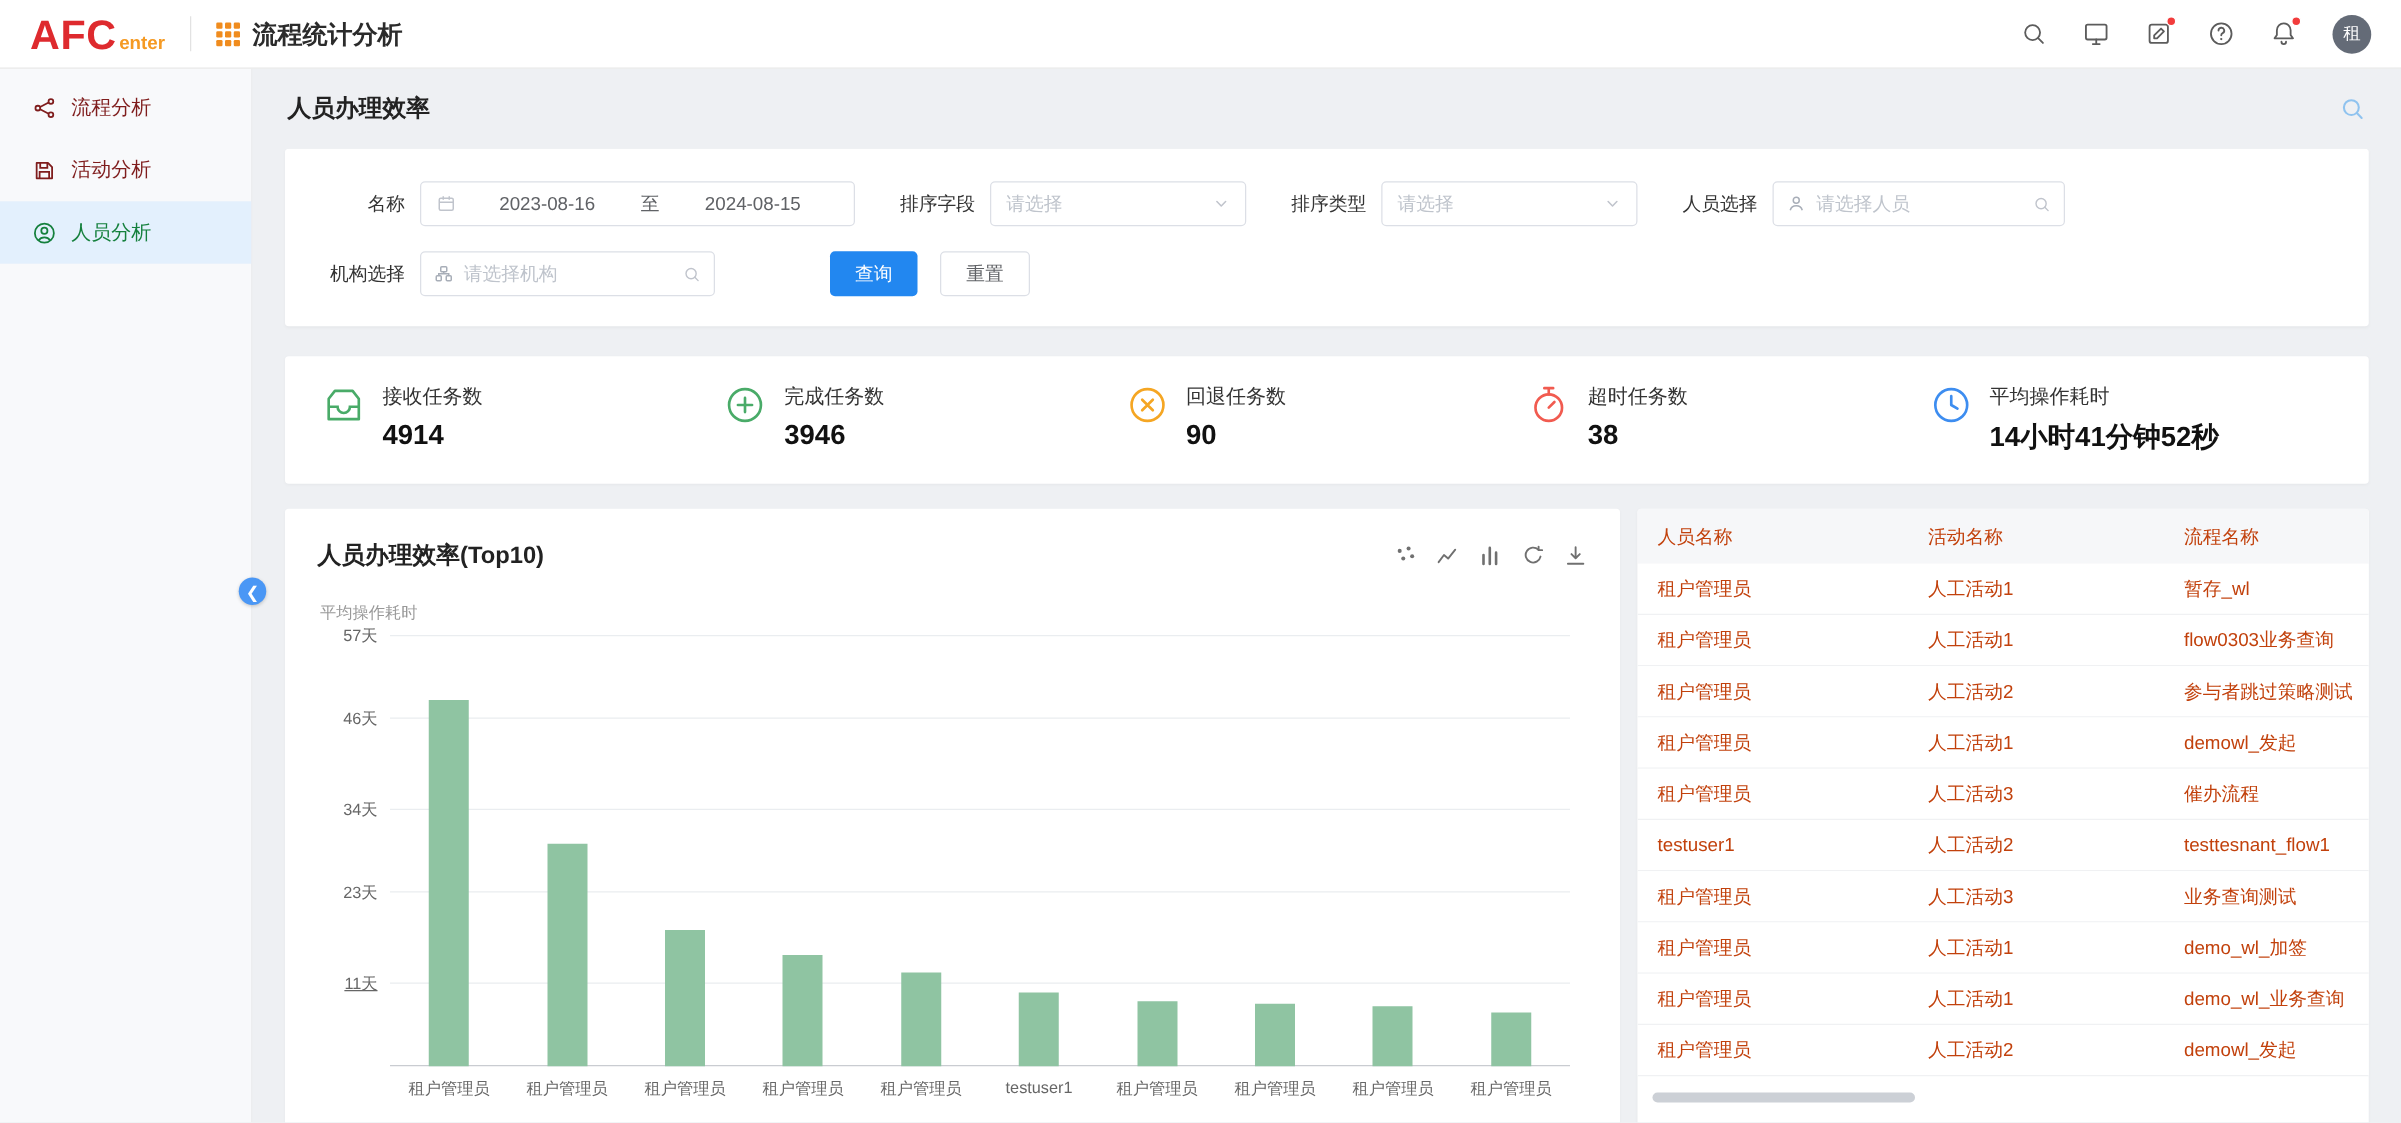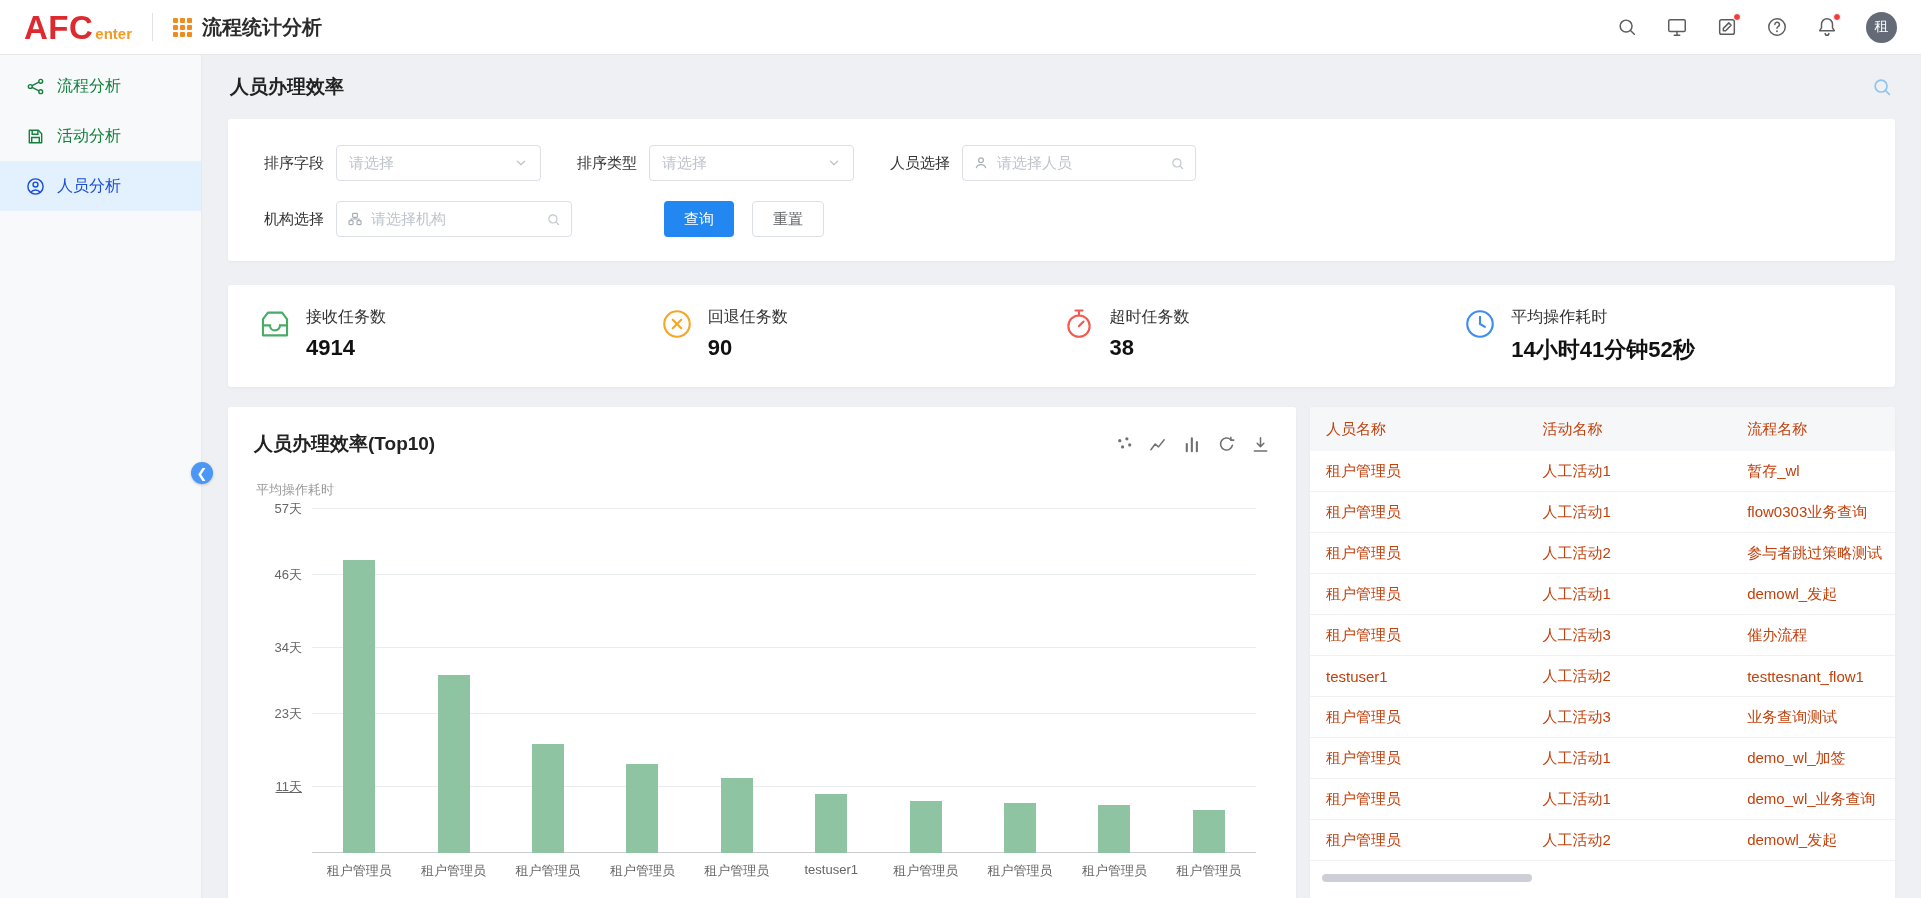--- a/index.html
+++ b/index.html
@@ -17,23 +17,23 @@
   .app-title{font-size:20px;font-weight:bold;color:#2b2b2b}
   .topbar-right{margin-left:auto;display:flex;align-items:center;gap:28px}
   .tb-icon{position:relative;width:22px;height:22px;color:#5c5c5c;cursor:pointer}
   .tb-icon svg{width:22px;height:22px;display:block}
   .badge-dot{position:absolute;top:-3px;right:-3px;width:8px;height:8px;border-radius:50%;background:#f23c3c;border:1px solid #fff}
   .avatar{width:31px;height:31px;border-radius:50%;background:#646b77;color:#fff;display:flex;align-items:center;justify-content:center;font-size:14px;cursor:pointer}
 
   
   .layout{display:flex;height:843px;position:relative}
   .sidebar{width:202px;background:#f8f9fb;border-right:1px solid #e8e9eb;padding-top:6px;flex-shrink:0}
-  .side-item{height:50px;display:flex;align-items:center;gap:12px;padding-left:26px;font-size:16px;color:#15803d;cursor:pointer}
+  .side-item{height:50px;display:flex;align-items:center;gap:12px;padding-left:26px;font-size:16px;color:#7f1d1d;cursor:pointer}
   .side-item svg{width:19px;height:19px;flex-shrink:0}
-  .side-item.active{background:#e3f0fd;color:#1d4ed8}
+  .side-item.active{background:#e3f0fd;color:#15803d}
   .collapse-btn{position:absolute;left:191px;top:407px;width:22px;height:22px;border-radius:50%;background:#4a97f5;color:#fff;display:flex;align-items:center;justify-content:center;font-size:13px;line-height:1;cursor:pointer;z-index:8;box-shadow:0 1px 3px rgba(0,0,0,.2)}
 
   .main{flex:1;display:flex;flex-direction:column;min-width:0}
   .page-header{height:64px;display:flex;align-items:center;justify-content:space-between;padding:0 28px}
   .page-title{font-size:19px;font-weight:bold;color:#222}
   .page-search{color:#8fc3ef;cursor:pointer}
   .page-search svg{width:22px;height:22px;display:block}
   .content{flex:1;padding:0 26px;overflow:hidden}
 
   .card{background:#fff;border-radius:3px;box-shadow:0 1px 3px rgba(0,0,0,.04)}
@@ -199,20 +199,32 @@
             <path d="M15.8 15.8L20 20" stroke-linecap="round"></path>
           </svg>
       </span>
     </div>
 
     <div class="content">
 
       <div class="card filter-card">
         <div class="filter-row">
           <div class="group">
+            <span class="f-label">名称</span>
+            <div class="ctrl date-range">
+              <svg class="cal-icon" viewBox="0 0 20 20" fill="none" stroke="currentColor" stroke-width="1.5">
+                  <rect x="3" y="4.5" width="14" height="12" rx="1.5"></rect>
+                  <path d="M3 8.5h14M7 2.5v3.5M13 2.5v3.5"></path>
+                </svg>
+              <span class="date-val">2023-08-16</span>
+              <span class="date-sep">至</span>
+              <span class="date-val">2024-08-15</span>
+            </div>
+          </div>
+          <div class="group">
             <span class="f-label">排序字段</span>
             <div class="ctrl select">
               <span class="placeholder">请选择</span>
               <svg class="chevron" viewBox="0 0 20 20" fill="none" stroke="currentColor" stroke-width="1.8">
                   <path d="M5 7.5l5 5 5-5" stroke-linecap="round" stroke-linejoin="round"></path>
                 </svg>
             </div>
           </div>
           <div class="group">
             <span class="f-label">排序类型</span>
@@ -264,20 +276,32 @@
         <div class="stat">
           <span class="stat-icon" style="color:#49ab68">
             <svg viewBox="0 0 24 24" fill="none" stroke="currentColor" stroke-width="1.5">
                 <path d="M3.5 8.5L7 4h10l3.5 4.5V20h-17z" stroke-linejoin="round"></path>
                 <path d="M3.5 13h5a3.5 3.5 0 0 0 7 0h5"></path>
               </svg>
           </span>
           <div>
             <div class="stat-label">接收任务数</div>
             <div class="stat-value">4914</div>
+          </div>
+        </div>
+        <div class="stat">
+          <span class="stat-icon" style="color:#49ab68">
+            <svg viewBox="0 0 24 24" fill="none" stroke="currentColor" stroke-width="1.5">
+                <circle cx="12" cy="12" r="9"></circle>
+                <path d="M12 8v8M8 12h8" stroke-linecap="round"></path>
+              </svg>
+          </span>
+          <div>
+            <div class="stat-label">完成任务数</div>
+            <div class="stat-value">3946</div>
           </div>
         </div>
         <div class="stat">
           <span class="stat-icon" style="color:#f5a623">
             <svg viewBox="0 0 24 24" fill="none" stroke="currentColor" stroke-width="1.5">
                 <circle cx="12" cy="12" r="9"></circle>
                 <path d="M9 9l6 6M15 9l-6 6" stroke-linecap="round"></path>
               </svg>
           </span>
           <div>

